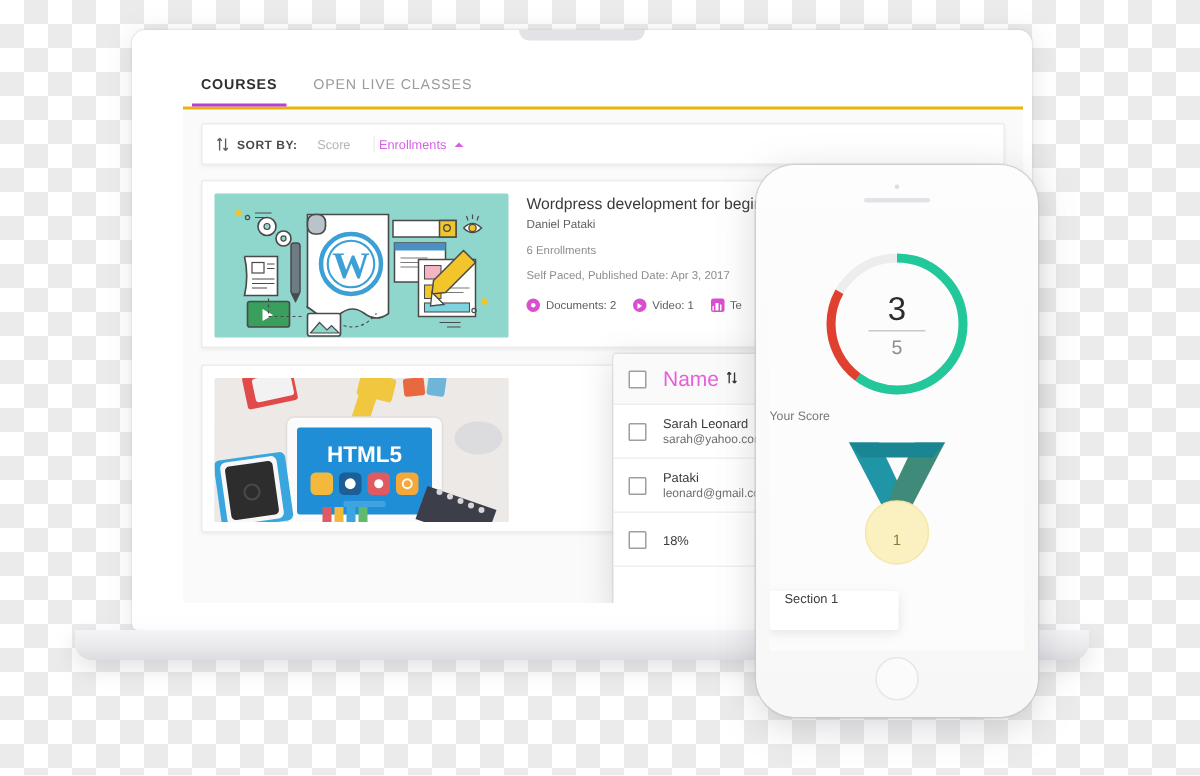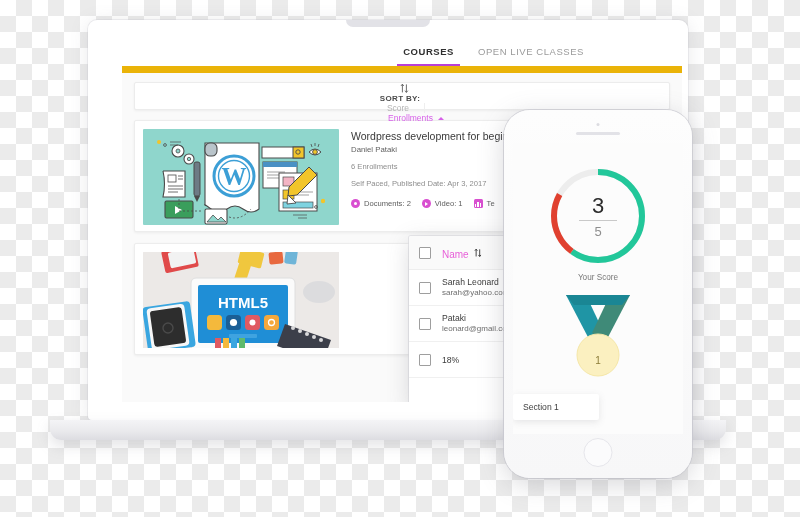--- a/index.html
+++ b/index.html
@@ -70,24 +70,23 @@
     height: 7px;
     background: #e2e2e7;
     border-radius: 0 0 7px 7px;
   }
 
   
   .app-topbar {
     position: relative;
     height: 40px;
     background: #ffffff;
-    border-bottom: 7px solid #eab308;
+    border-bottom: 2px solid #eab308;
     display: flex;
     align-items: flex-end;
-    justify-content: flex-end;
     padding-right: 86px;
     box-sizing: border-box;
   }
   .tab {
     position: relative;
     font-size: 9.5px;
     letter-spacing: 0.55px;
     padding: 0 12px 9px 12px;
     color: #9b9b9b;
     white-space: nowrap;
@@ -112,21 +111,20 @@
   .sortbar {
     height: 26px;
     background: #ffffff;
     border: 1px solid #ececec;
     border-radius: 2px;
     box-shadow: 0 1px 3px rgba(0,0,0,0.055);
     display: flex;
     align-items: center;
     padding-left: 9px;
     font-size: 8.5px;
-    flex-direction: column;
   }
   .sort-icon {
     width: 9px;
     height: 11px;
     margin-right: 5px;
     color: #5d5d5d;
     display: inline-flex;
     align-items: center;
   }
   .sort-label {
@@ -139,21 +137,21 @@
   .sort-opt {
     color: #b4b4b4;
     padding-right: 15px;
     margin-right: 1px;
     border-right: 1px solid #eeeeee;
     font-size: 8.5px;
   }
   .sort-opt.active {
     color: #d65fe8;
     border-right: none;
-    padding-left: 24px;
+    padding-left: 2px;
     padding-right: 4px;
     display: inline-flex;
     align-items: center;
     gap: 5px;
   }
   .caret-up {
     width: 0; height: 0;
     border-left: 3.2px solid transparent;
     border-right: 3.2px solid transparent;
     border-bottom: 3.8px solid #d65fe8;
@@ -298,21 +296,21 @@
     width: 10px; height: 10px;
     border: 1.3px solid #9e9e9e;
     border-radius: 1px;
     flex: none;
     margin-right: 11px;
     background: #fff;
   }
   .col-name { flex: 1; min-width: 0; }
   .col-pct { width: 62px; flex: none; }
   .th-name {
-    font-size: 10px;
+    font-size: 14px;
     color: #e75fd8;
     display: inline-flex;
     align-items: center;
     gap: 5px;
   }
   .th-pct { font-size: 9px; color: #3d3d3d; font-weight: bold; }
   .cell-name { font-size: 8.6px; color: #3b3b3b; line-height: 1.25; }
   .cell-mail { font-size: 8px; color: #6e6e6e; line-height: 1.3; }
   .cell-pct { font-size: 8.6px; color: #3b3b3b; }
 
@@ -395,21 +393,21 @@
   .score-den {
     font-size: 13px;
     color: #8e8e8e;
     line-height: 1;
     margin-top: 4px;
   }
   .score-label {
     position: absolute;
     top: 130px;
     width: 100%;
-    text-align: center;
+    text-align: left;
     font-size: 8.2px;
     color: #777777;
   }
 
   .medal-wrap {
     position: absolute;
     left: 50%;
     transform: translateX(-50%);
     top: 150px;
     width: 92px;
@@ -427,21 +425,20 @@
   .section-chip {
     position: absolute;
     left: 0;
     bottom: 14px;
     width: 86px;
     height: 26px;
     background: #ffffff;
     box-shadow: 0 2px 7px rgba(110,110,120,0.16);
     border-radius: 2px;
     display: flex;
-    align-items: center;
     padding-left: 10px;
     box-sizing: border-box;
     font-size: 8.6px;
     color: #3d3d3d;
   }
 </style>
 </head>
 <body>
 
 <div id="canvas">

